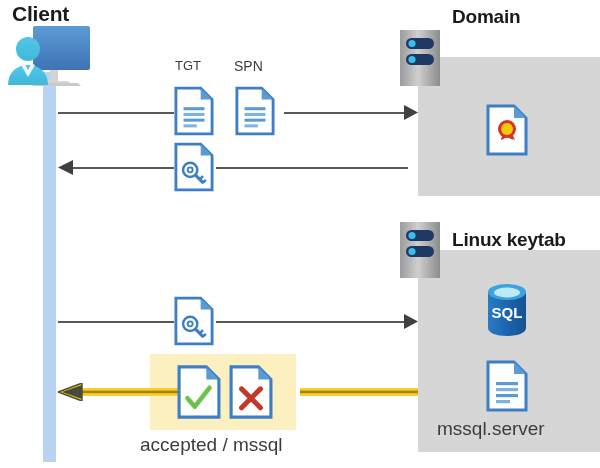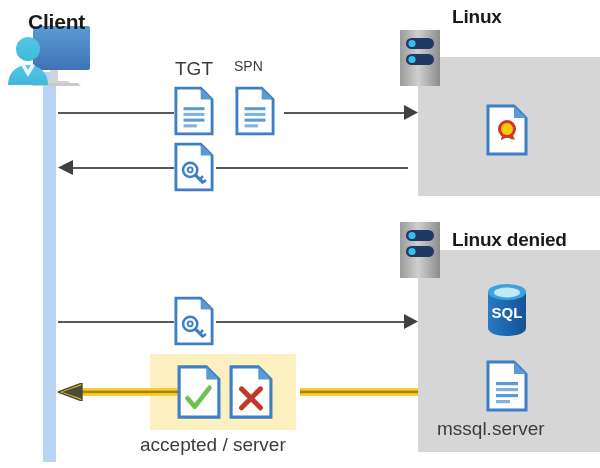--- a/index.html
+++ b/index.html
@@ -4,25 +4,25 @@
 <style>
   html,body{margin:0;padding:0;background:#ffffff;}
   body{width:600px;height:468px;position:relative;overflow:hidden;
        font-family:"Liberation Sans","DejaVu Sans",sans-serif;}
   .stage{position:absolute;left:0;top:0;width:600px;height:468px;}
   .abs{position:absolute;}
 
   
   .title-bold{font-weight:bold;color:#1a1a1a;letter-spacing:-0.2px;}
 
-  #client-title{left:28px;top:2px;font-size:21px;margin-top:8px;}
+  #client-title{left:12px;top:2px;font-size:21px;}
   #dc-title{left:452px;top:4px;font-size:19px;line-height:25px;width:145px;}
   #linux-title{left:452px;top:227px;font-size:19px;line-height:25px;width:145px;}
 
-  #tgt-label{left:175px;top:58px;font-size:19px;color:#3c3c3c;}
+  #tgt-label{left:175px;top:58px;font-size:13px;color:#3c3c3c;}
   #spn-label{left:234px;top:58px;font-size:14px;color:#3c3c3c;}
   #keytab-label{left:437px;top:418px;font-size:19px;color:#3c3c3c;}
   #accepted-denied-label{left:140px;top:434px;font-size:19px;color:#3c3c3c;}
 
   
   #client-lifeline{left:43px;top:72px;width:13px;height:390px;background:#b9d4f2;}
 
   
   .gray-panel{background:#d6d6d6;}
   #dc-panel{left:418px;top:57px;width:182px;height:139px;}
@@ -81,42 +81,42 @@
       </linearGradient>
     </defs>
     <rect x="0" y="0" width="40" height="56" fill="url(#rackG1)"></rect>
     <rect x="6" y="8" width="28" height="11" rx="5.5" fill="#1f3864"></rect>
     <circle cx="12" cy="13.5" r="3.6" fill="#35c1e8"></circle>
     <rect x="6" y="24" width="28" height="11" rx="5.5" fill="#1f3864"></rect>
     <circle cx="12" cy="29.5" r="3.6" fill="#35c1e8"></circle>
   </svg>
 
   <div class="abs title-bold" id="dc-title">
-    <span>Linux</span><br>
+    <span>Domain</span><br>
   </div>
 
   <svg class="abs" style="left:486px;top:104px;" width="42" height="52" viewBox="0 0 42 52">
     <path d="M2 2 h26 l12 12 v36 H2 z" fill="#ffffff" stroke="#3c7fc6" stroke-width="3"></path>
     <path d="M28 2 l12 12 h-12 z" fill="#5b9bd5"></path>
     <path d="M15 36 l4 -9 h6 l4 9 l-7 -4 z" fill="#c0392b"></path>
     <path d="M21 33 l-6 3 l2 -8 z" fill="#d4342a"></path>
     <path d="M21 33 l6 3 l-2 -8 z" fill="#d4342a"></path>
     <circle cx="21" cy="25" r="9" fill="#d4342a"></circle>
     <circle cx="21" cy="25" r="6" fill="#f7c90b"></circle>
   </svg>
 
   <svg class="abs" style="left:400px;top:222px;" width="40" height="56" viewBox="0 0 40 56">
     <rect x="0" y="0" width="40" height="56" fill="url(#rackG1)"></rect>
     <rect x="6" y="8" width="28" height="11" rx="5.5" fill="#1f3864"></rect>
     <circle cx="12" cy="13.5" r="3.6" fill="#35c1e8"></circle>
     <rect x="6" y="24" width="28" height="11" rx="5.5" fill="#1f3864"></rect>
     <circle cx="12" cy="29.5" r="3.6" fill="#35c1e8"></circle>
   </svg>
 
-  <div class="abs title-bold" id="linux-title">Linux denied</div>
+  <div class="abs title-bold" id="linux-title">Linux keytab</div>
 
   <svg class="abs" style="left:483px;top:282px;" width="48" height="56" viewBox="0 0 48 56">
     <defs>
       <linearGradient id="sqlG" x1="0" y1="0" x2="1" y2="0">
         <stop offset="0%" stop-color="#2a7ac4"></stop>
           <stop offset="55%" stop-color="#1b63ad"></stop>
         <stop offset="100%" stop-color="#17538f"></stop>
       </linearGradient>
     </defs>
     <path d="M5 10 v36 c0 5 8.5 8 19 8 s19 -3 19 -8 V10 z" fill="url(#sqlG)"></path>
@@ -212,15 +212,15 @@
     <path d="M28 2 l12 12 h-12 z" fill="#5b9bd5"></path>
     <path d="M10 32 l7 8 l14 -18" fill="none" stroke="#6cc24a" stroke-width="4.4" stroke-linecap="round" stroke-linejoin="round"></path>
   </svg>
 
   <svg class="abs" style="left:229px;top:364px;" width="44" height="56" viewBox="0 0 42 52">
     <path d="M2 2 h26 l12 12 v36 H2 z" fill="#ffffff" stroke="#3c7fc6" stroke-width="3"></path>
     <path d="M28 2 l12 12 h-12 z" fill="#5b9bd5"></path>
     <path d="M12 23 l18 18 M30 23 l-18 18" fill="none" stroke="#c0392b" stroke-width="4.8" stroke-linecap="round"></path>
   </svg>
 
-  <span class="abs" id="accepted-denied-label">accepted / server</span>
+  <span class="abs" id="accepted-denied-label">accepted / mssql</span>
 
 </div>
 
 </body></html>

